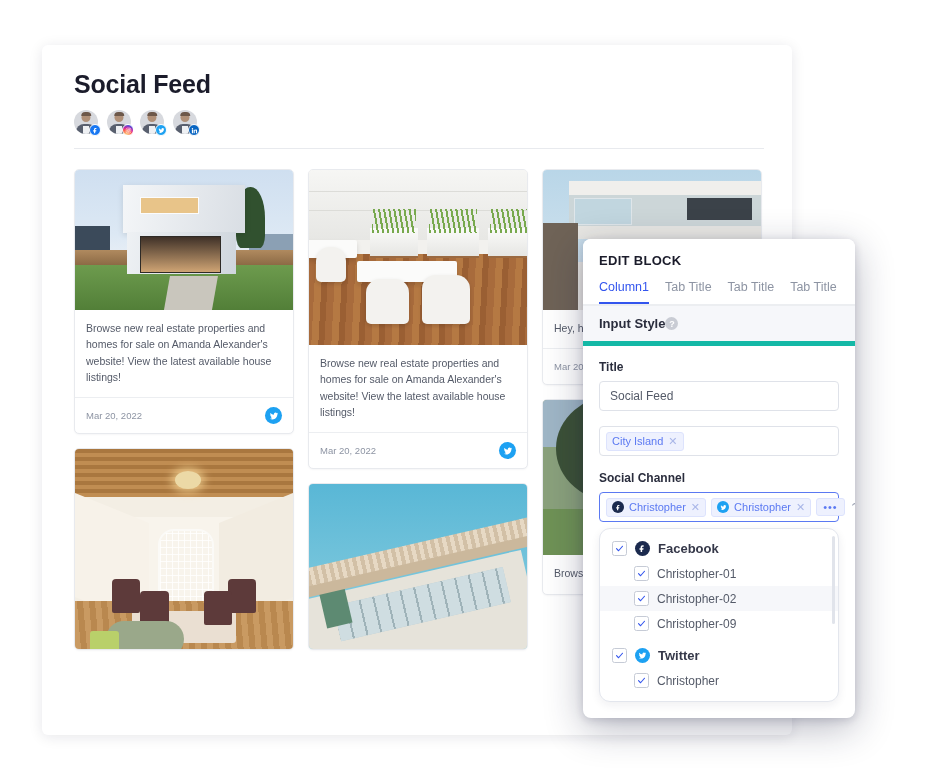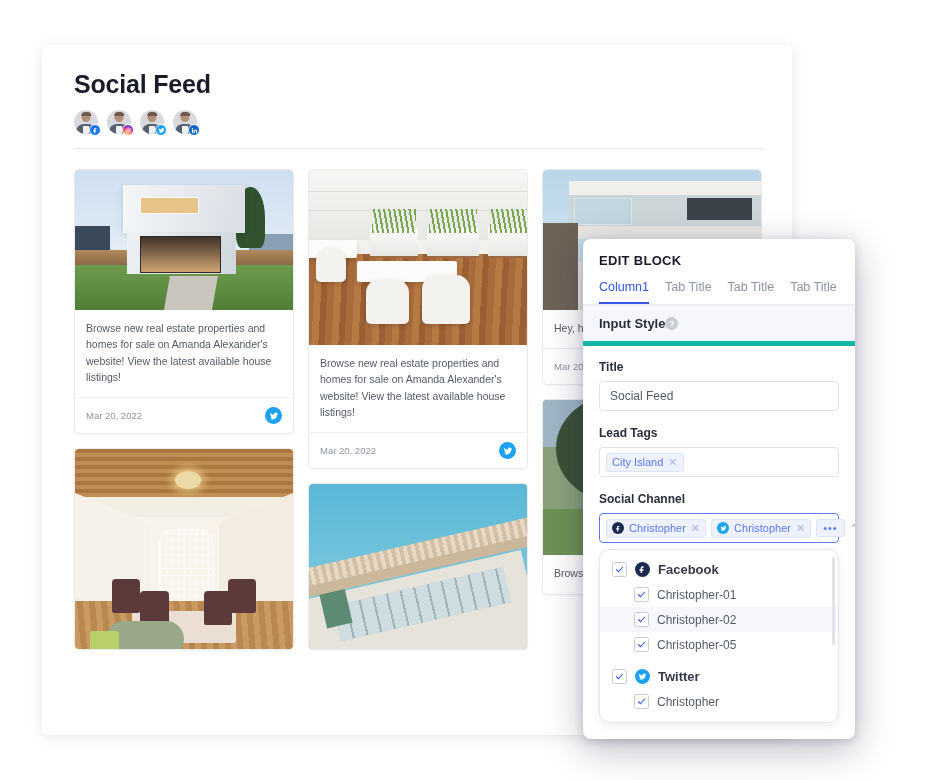--- a/index.html
+++ b/index.html
@@ -628,21 +628,20 @@
   </div>
 
   <div class="panel-body">
 
     <div class="field">
       <div class="field-label">Title</div>
       <input class="text-input" type="text" value="Social Feed" style="">
     </div>
 
     <div class="field">
-      <div class="field-label">Lead Tags</div>
       <div class="tag-box">
         <span class="chip">
           <span>City Island</span>
           <span class="x">✕</span>
         </span>
       </div>
     </div>
 
     <div class="field" style="margin-bottom:0">
       <div class="field-label">Social Channel</div>
@@ -707,21 +706,21 @@
           </span>
           <span>Christopher-02</span>
         </div>
 
         <div class="dd-item">
           <span class="cb">
             <svg viewBox="0 0 24 24">
                 <path d="M4 12.5l5.5 5.5L20 6" fill="none" stroke="#3355ee" stroke-width="3" stroke-linecap="round" stroke-linejoin="round"></path>
               </svg>
           </span>
-          <span>Christopher-05</span>
+          <span>Christopher-09</span>
         </div>
 
         <div class="gap-row"></div>
 
         <div class="dd-group">
           <span class="cb">
             <svg viewBox="0 0 24 24">
                 <path d="M4 12.5l5.5 5.5L20 6" fill="none" stroke="#3355ee" stroke-width="3" stroke-linecap="round" stroke-linejoin="round"></path>
               </svg>
           </span>

